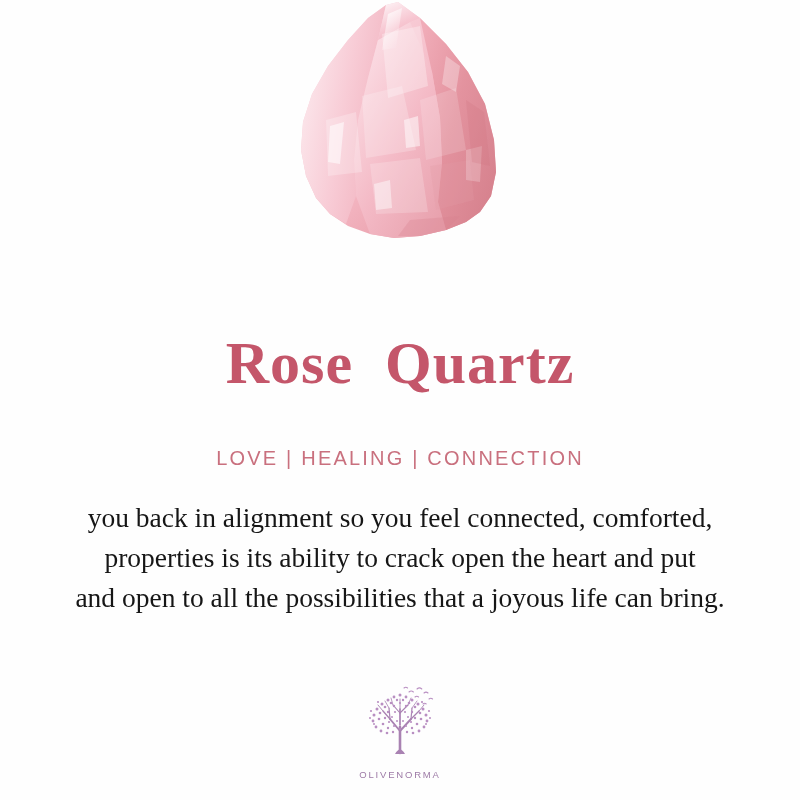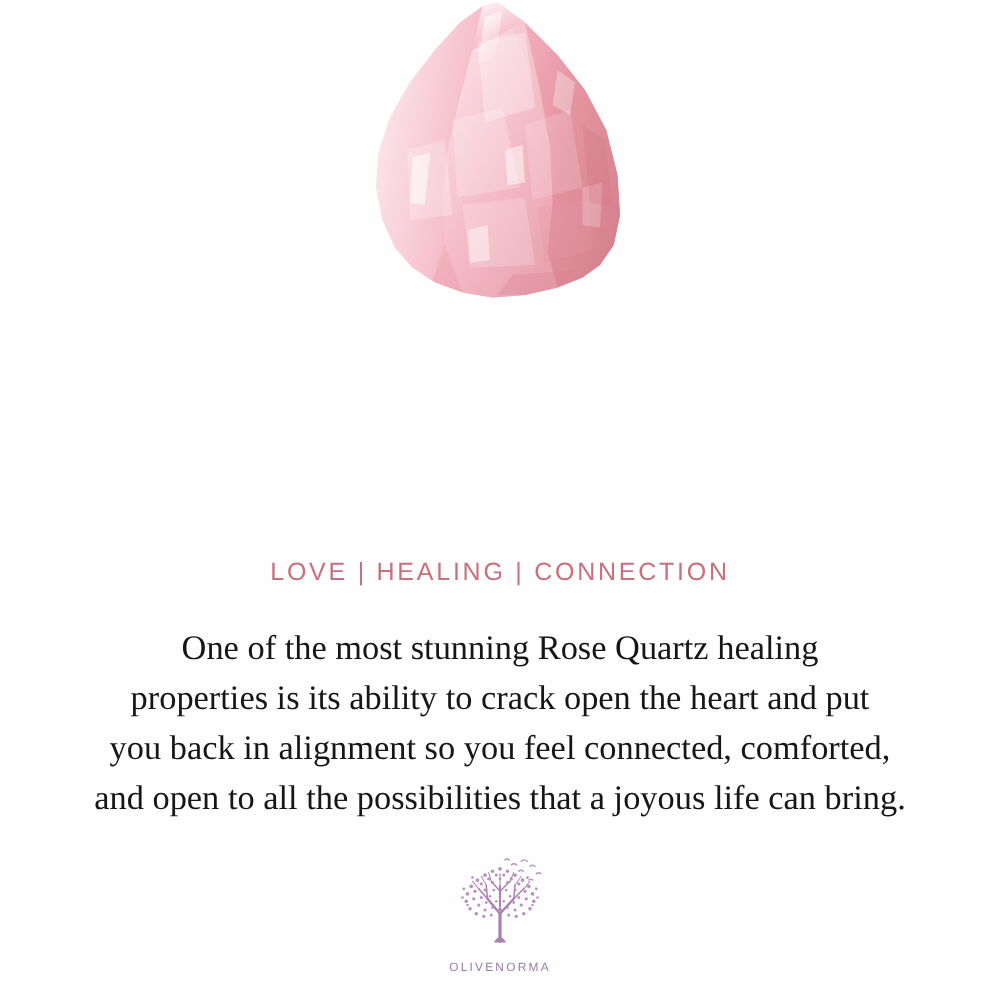--- a/index.html
+++ b/index.html
@@ -184,27 +184,27 @@
       <path d="M134 120 L148 116 L150 146 L136 148 Z" fill="#ffffff" opacity="0.5"></path>
       <path d="M104 184 L120 180 L122 208 L106 210 Z" fill="#ffffff" opacity="0.45"></path>
       <path d="M176 56 L190 66 L186 92 L172 84 Z" fill="#ffffff" opacity="0.3"></path>
       <path d="M196 150 L212 146 L210 182 L196 180 Z" fill="#ffffff" opacity="0.22"></path>
 
       <path d="M196 100 L214 112 L220 166 L202 162 Z" fill="#cf7480" opacity="0.25"></path>
       <path d="M140 220 L190 216 L176 230 L150 236 L128 236 Z" fill="#d8828d" opacity="0.3"></path>
     </svg>
   </div>
 
+  <div class="title">Rose  Quartz</div>
 
   <div class="subtitle">LOVE | HEALING | CONNECTION</div>
 
   <div class="body-copy">
-    <span class="line">One of the most stunning Rose Quartz healing</span>
+    <span class="line">you back in alignment so you feel connected, comforted,</span>
     <span class="line">properties is its ability to crack open the heart and put</span>
-    <span class="line">you back in alignment so you feel connected, comforted,</span>
     <span class="line">and open to all the possibilities that a joyous life can bring.</span>
   </div>
 
   <div class="logo">
     <svg class="logo-mark" width="78" height="74" viewBox="0 0 78 74">
       <g stroke="#a982b2" fill="none" stroke-linecap="round">
         <path d="M39 70 L39 44" stroke-width="2.6"></path>
         <path d="M39 48 L29 36" stroke-width="1.9"></path>
         <path d="M39 48 L50 36" stroke-width="1.9"></path>
         <path d="M39 42 L39 26" stroke-width="1.7"></path>

